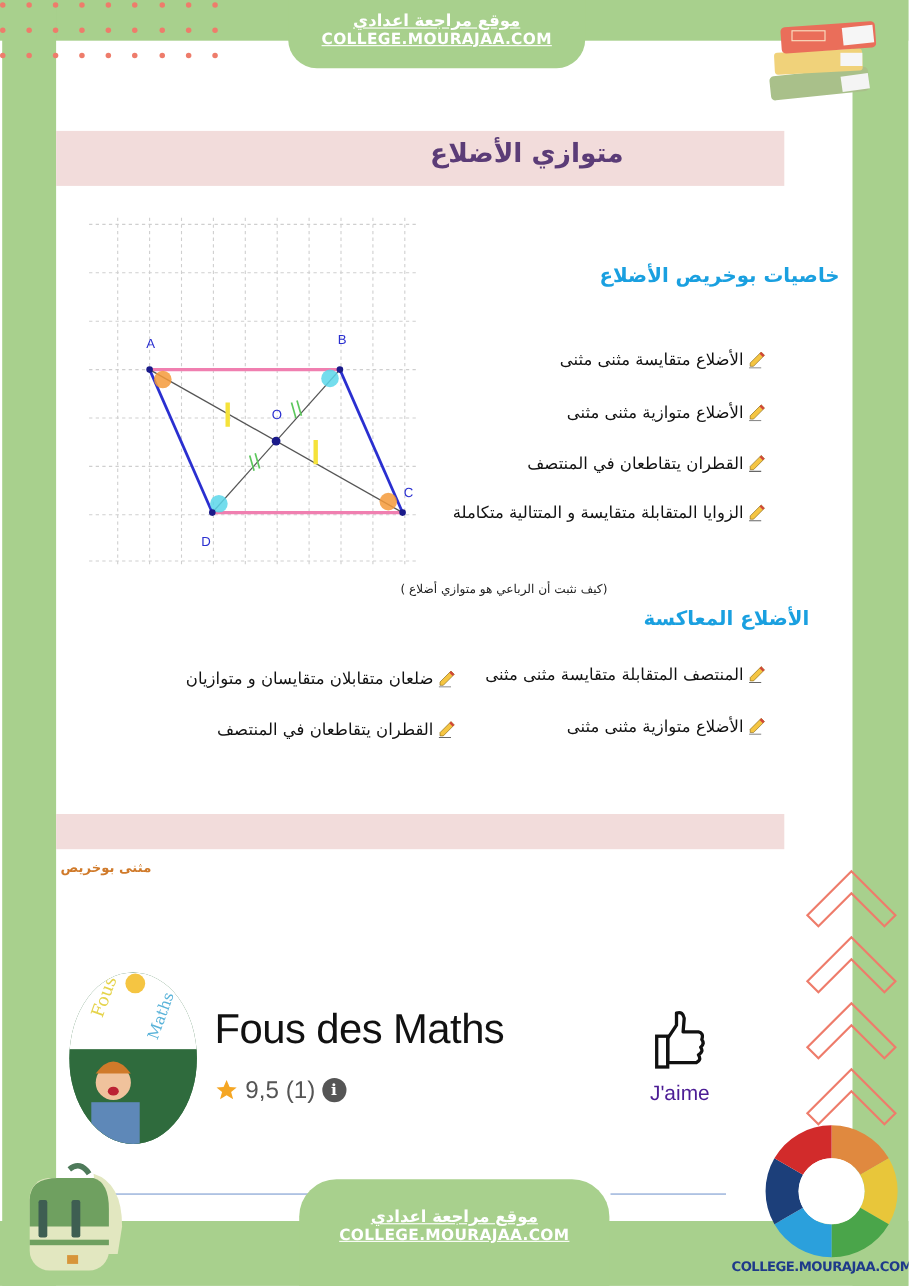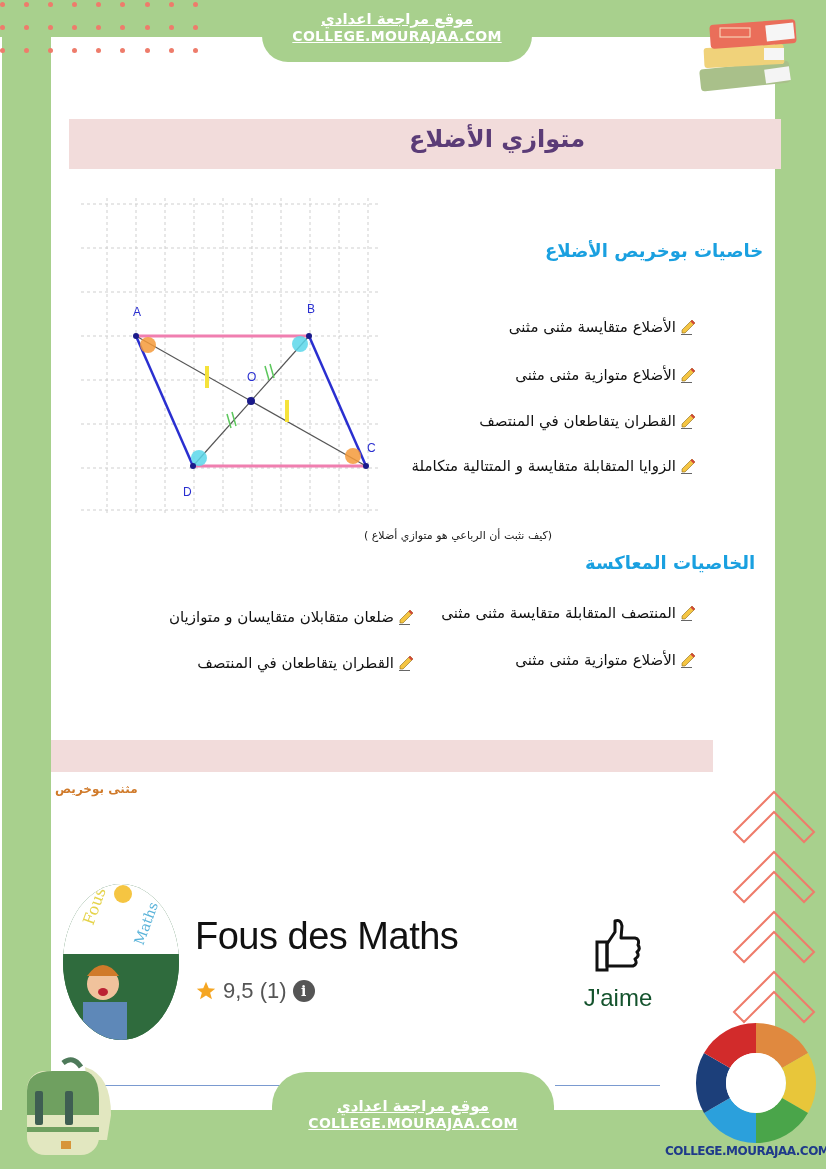--- a/index.html
+++ b/index.html
@@ -10,36 +10,36 @@
   .frame-bottom { position:absolute; left:0; top:1110px; width:826px; height:59px; background:#a8d08d; }
   .dots { position:absolute; left:0; top:0; width:210px; height:55px; }
   .dot { position:absolute; width:5px; height:5px; border-radius:50%; background:#ee7c6b; }
   .banner { position:absolute; background:#a8d08d; border-radius:0 0 30px 30px; text-align:center; color:#fff; }
   .banner-top { left:262px; top:0; width:270px; height:62px; border-radius:0 0 26px 26px; }
   .banner-bottom { left:272px; top:1072px; width:282px; height:97px; border-radius:34px 34px 0 0; }
   .banner .ar { font-family:"DejaVu Sans", sans-serif; font-size:15px; font-weight:bold; text-decoration:underline; direction:rtl; }
   .banner .en { font-family:"DejaVu Sans", sans-serif; font-size:14px; font-weight:bold; text-decoration:underline; letter-spacing:0.3px; }
   .banner-top .ar { margin-top:10px; }
   .banner-bottom .ar { margin-top:25px; }
-  .title-bar { position:absolute; left:51px; top:119px; width:712px; height:50px; background:#f2dcdb;margin-left:18px; }
+  .title-bar { position:absolute; left:51px; top:119px; width:662px; height:50px; background:#f2dcdb; }
   .title-bar h1 { margin:0; position:absolute; left:340px; top:6px; font-family:"DejaVu Sans", sans-serif; font-size:24px; font-weight:bold; color:#5b3c77; direction:rtl; }
   .grid { position:absolute; left:51px; top:188px; width:360px; height:330px; }
   .section-title { position:absolute; font-family:"DejaVu Sans", sans-serif; font-weight:bold; color:#1aa0e0; direction:rtl; font-size:18px; }
   .prop { position:absolute; direction:rtl; font-family:"DejaVu Sans", sans-serif; font-size:15px; color:#111; white-space:nowrap; display:flex; align-items:center; gap:4px; }
   .pencil { width:16px; height:16px; display:inline-block; }
   .note { position:absolute; left:364px; top:529px; direction:rtl; font-size:11px; color:#222; }
   .bottom-bar { position:absolute; left:51px; top:740px; width:662px; height:32px; background:#f2dcdb; }
   .author { position:absolute; left:55px; top:782px; font-size:12px; font-weight:bold; color:#d07a2a; direction:rtl; }
   .fb-card { position:absolute; left:51px; top:870px; width:620px; height:210px; }
   .avatar { position:absolute; left:12px; top:14px; width:116px; height:156px; border-radius:50%; overflow:hidden; background:#2f6b3d; }
   .fb-name { position:absolute; left:144px; top:45px; font-family:"Liberation Sans", sans-serif; font-size:38px; color:#111; letter-spacing:-0.5px; }
   .fb-meta { position:absolute; left:144px; top:108px; font-family:"Liberation Sans", sans-serif; font-size:22px; color:#555; display:flex; align-items:center; gap:6px; }
   .info-dot { width:22px; height:22px; border-radius:50%; background:#555; color:#fff; font-size:14px; font-weight:bold; display:inline-flex; align-items:center; justify-content:center; font-family:"DejaVu Serif", serif; }
   .like-btn { position:absolute; left:532px; top:48px; width:70px; text-align:center; }
-  .like-label { font-family:"Liberation Sans", sans-serif; font-size:24px; color:#14532d; margin-top:6px; display:block; }
+  .like-label { font-family:"Liberation Sans", sans-serif; font-size:19px; color:#4c1d95; margin-top:6px; display:block; }
   .fb-underline { position:absolute; left:55px; top:1085px; width:230px; height:1px; background:#7a9ad0; }
   .fb-underline2 { position:absolute; left:555px; top:1085px; width:105px; height:1px; background:#7a9ad0; }
   .chevrons { position:absolute; left:732px; top:790px; width:90px; height:240px; }
   .logo-wheel { position:absolute; left:695px; top:1022px; width:122px; height:122px; }
   .logo-text { position:absolute; left:665px; top:1144px; width:160px; text-align:center; font-family:"DejaVu Sans", sans-serif; font-weight:bold; font-size:12px; color:#1f3a8a; letter-spacing:-0.5px; }
   .books { position:absolute; left:690px; top:10px; width:110px; height:85px; }
   .backpack { position:absolute; left:15px; top:1055px; width:100px; height:105px; }
 </style>
 </head>
 <body>
@@ -185,21 +185,21 @@
 </div>
 <div class="prop" style="right:130px;top:457px;gap:4px;">
   <svg class="pencil" viewBox="0 0 16 16">
       <path d="M12 1 L15 4 L5 14 L2 14 L2 11 Z" fill="#f5c542" stroke="#8a6a1a" stroke-width="0.6"></path>
       <path d="M12 1 L15 4 L13.5 5.5 L10.5 2.5 Z" fill="#d2453a"></path>
       <line x1="1" y1="15.5" x2="12" y2="15.5" stroke="#666"></line>
     </svg>
   <span>الزوايا المتقابلة متقايسة و المتتالية متكاملة</span>
 </div>
 
-<div class="section-title" style="left:585px;top:552px;">الخاصيات المعاكسة</div>
+<div class="section-title" style="left:585px;top:552px;">الأضلاع المعاكسة</div>
 <div class="note">(كيف نثبت أن الرباعي هو متوازي أضلاع )</div>
 
 <div class="prop" style="right:130px;top:604px;">
   <svg class="pencil" viewBox="0 0 16 16">
       <path d="M12 1 L15 4 L5 14 L2 14 L2 11 Z" fill="#f5c542" stroke="#8a6a1a" stroke-width="0.6"></path>
       <path d="M12 1 L15 4 L13.5 5.5 L10.5 2.5 Z" fill="#d2453a"></path>
       <line x1="1" y1="15.5" x2="12" y2="15.5" stroke="#666"></line>
     </svg>
   <span>المنتصف المتقابلة متقايسة مثنى مثنى</span>
 </div>

